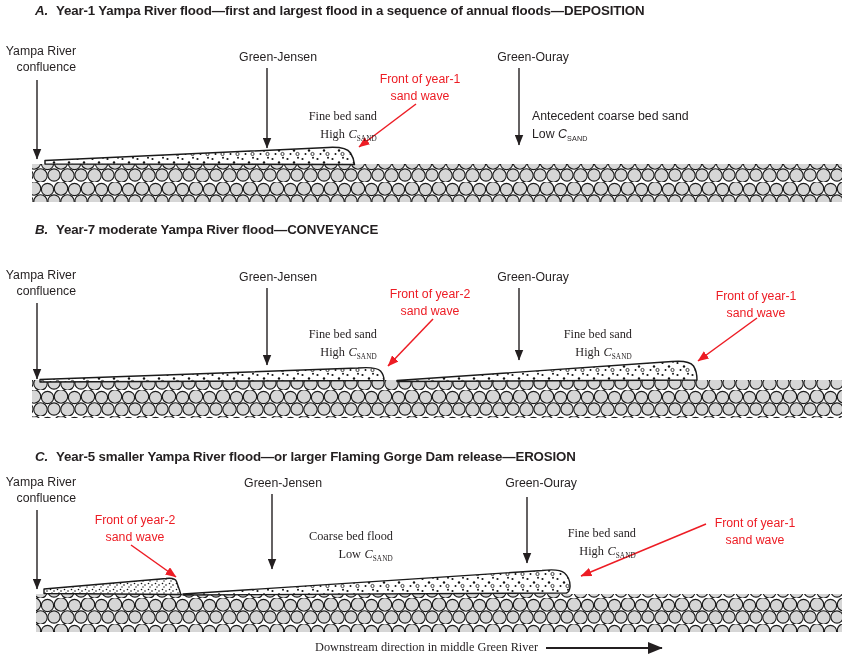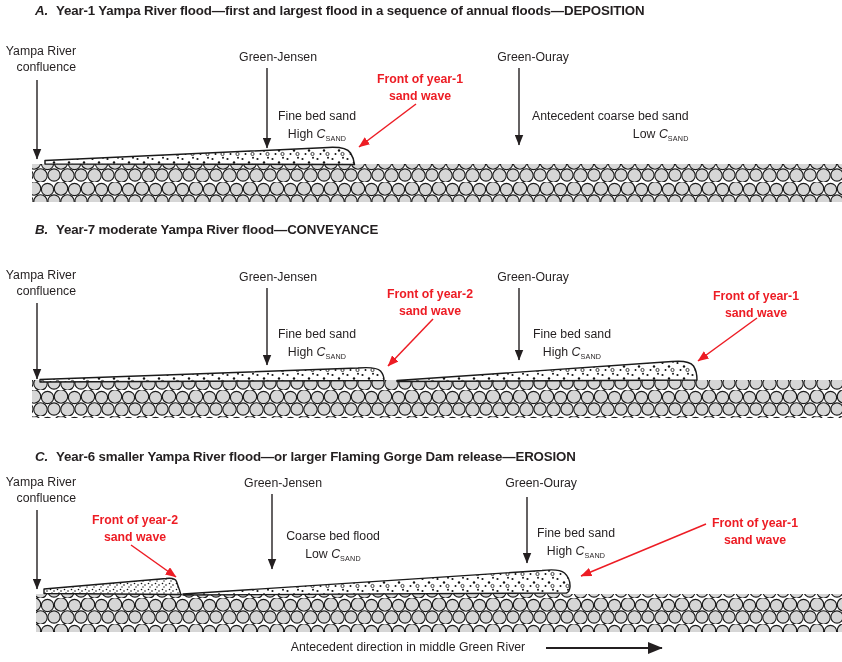--- a/index.html
+++ b/index.html
@@ -6,26 +6,26 @@
   .stage{
     position:relative;
     width:842px;height:662px;
     background:#ffffff;
     font-family:"Liberation Sans", sans-serif;
     color:#231f20;
     overflow:hidden;
   }
   .layer{position:absolute;left:0;top:0;}
   .txt{position:absolute;font-size:12.3px;line-height:16px;white-space:nowrap;}
-  .center{text-align:center;}
-  .left{text-align:right;}
+  .center{text-align:right;font-family:Liberation Serif, serif;}
+  .left{text-align:left;}
   .ptitle{position:absolute;font-size:13.3px;font-weight:bold;letter-spacing:-0.15px;white-space:nowrap;}
   .pletter{font-style:italic;margin-right:8px;}
   .station{position:absolute;font-size:12.3px;line-height:16px;text-align:right;white-space:nowrap;}
-  .redlbl{position:absolute;font-size:12.3px;line-height:17px;text-align:center;color:#ED1C24;white-space:nowrap;font-weight:bold;}
+  .redlbl{position:absolute;font-size:12.3px;line-height:17px;text-align:center;color:#ED1C24;white-space:nowrap;}
   .ann{position:absolute;font-size:12.3px;line-height:18px;white-space:nowrap;}
   .csym{font-style:italic;margin-left:3.5px;}
   sub.csub{font-size:7.2px;letter-spacing:0.2px;margin-top:32px;}
 </style>
 </head>
 <body>
 
 <div class="stage">
 
   <svg class="layer" width="842" height="662" viewBox="0 0 842 662">
@@ -139,21 +139,21 @@
   <div class="ann center" style="left:257px;top:325px;width:120px">
     <div>Fine bed sand</div>
     <div><span>High</span><i class="csym">C</i><sub class="csub">SAND</sub></div>
   </div>
   <div class="ann center" style="left:512px;top:325px;width:120px">
     <div>Fine bed sand</div>
     <div><span>High</span><i class="csym">C</i><sub class="csub">SAND</sub></div>
   </div>
 
   <div class="ptitle" style="left:35px;top:449px">
-    <i class="pletter">C.</i><span>Year-6 smaller Yampa River flood—or larger Flaming Gorge Dam release—EROSION</span>
+    <i class="pletter">C.</i><span>Year-5 smaller Yampa River flood—or larger Flaming Gorge Dam release—EROSION</span>
   </div>
   <div class="station" style="left:0px;top:474px;width:76px">
     <div>Yampa River</div>
     <div>confluence</div>
   </div>
   <div class="redlbl" style="left:75px;top:512px;width:120px">
     <div>Front of year-2</div>
     <div>sand wave</div>
   </div>
   <div class="station" style="left:222px;top:475px;width:100px">Green-Jensen</div>
@@ -164,15 +164,15 @@
   </div>
   <div class="ann center" style="left:516px;top:524px;width:120px">
     <div>Fine bed sand</div>
     <div><span>High</span><i class="csym">C</i><sub class="csub">SAND</sub></div>
   </div>
   <div class="redlbl" style="left:695px;top:515px;width:120px">
     <div>Front of year-1</div>
     <div>sand wave</div>
   </div>
 
-  <div class="txt center" style="left:278px;top:639px;width:260px">Antecedent direction in middle Green River</div>
+  <div class="txt center" style="left:278px;top:639px;width:260px">Downstream direction in middle Green River</div>
 
 </div>
 
 </body></html>

